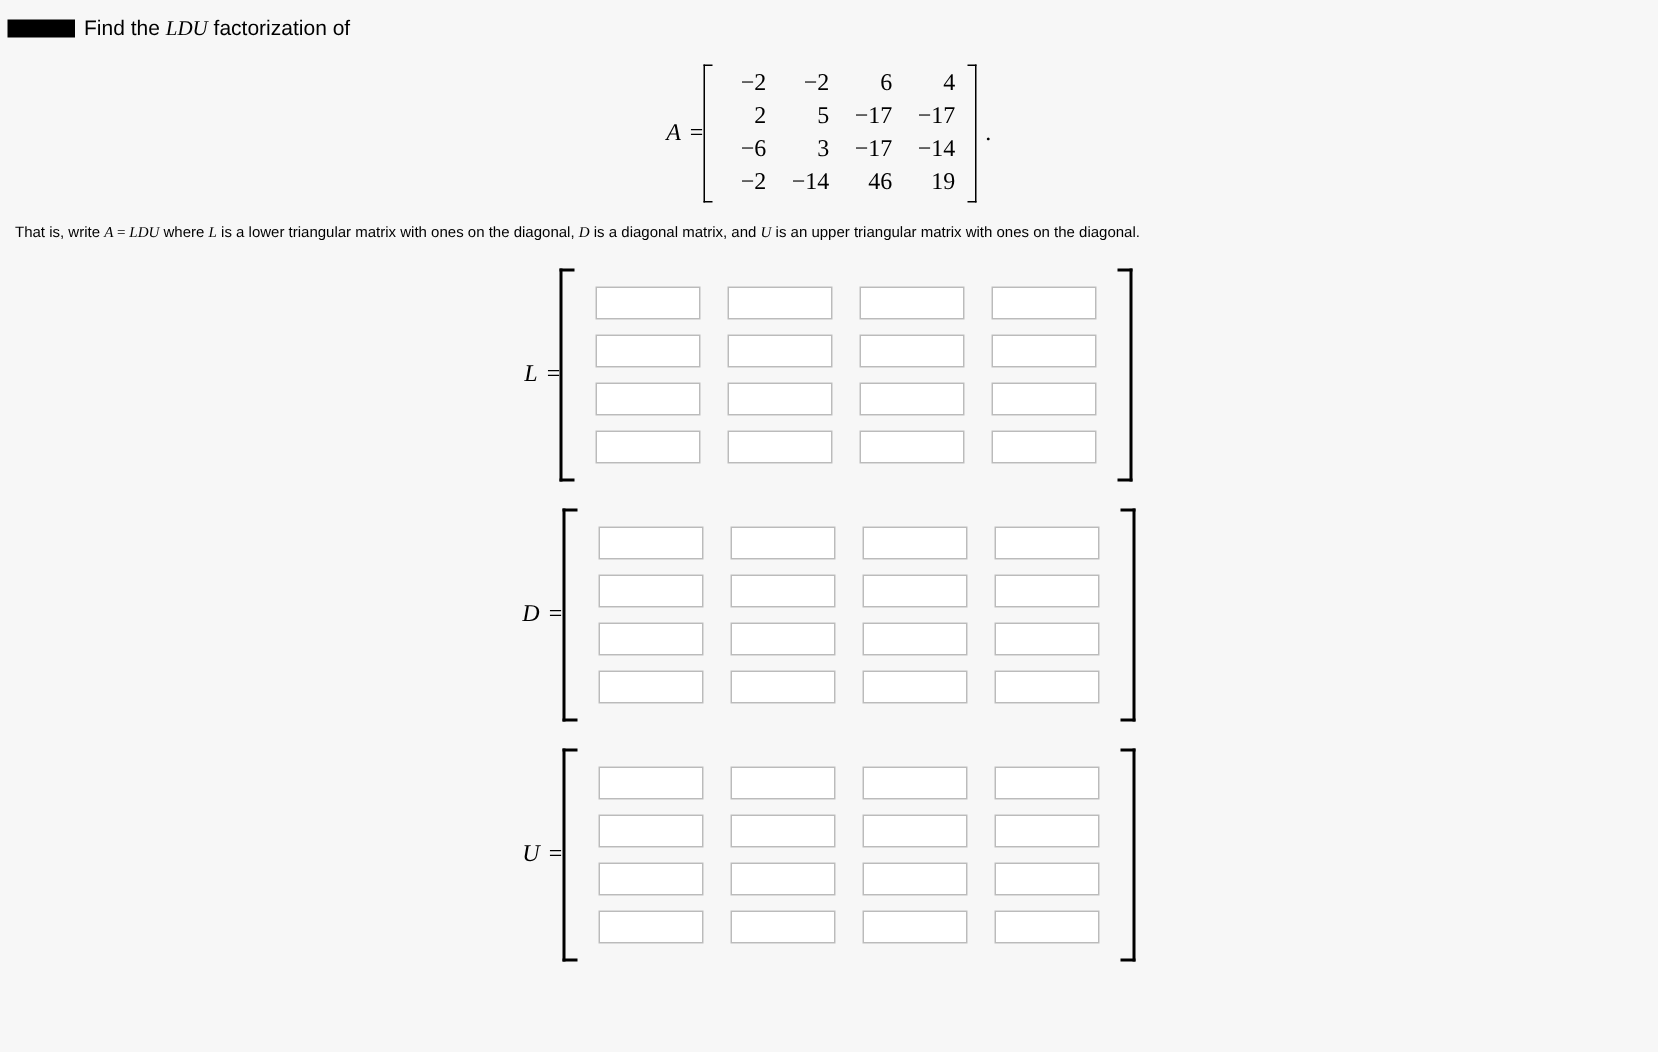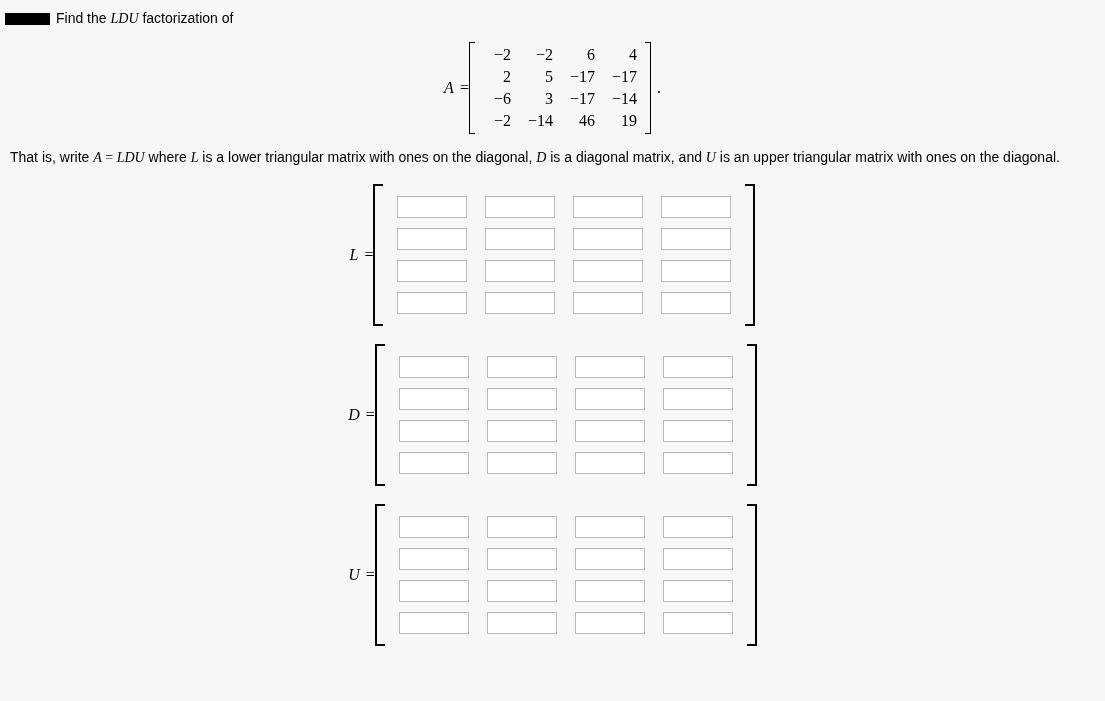--- a/index.html
+++ b/index.html
@@ -57,21 +57,21 @@
     gap: 4px 14px;
     padding: 4px 8px;
     align-items: center;
   }
   .mcells span {
     text-align: right;
     min-width: 28px;
     display: inline-block;
   }
   .desc {
-    font-size: 14px;
+    font-size: 10px;
     margin: 15px 0;
     padding: 0 5px;
   }
   .input-matrix-area {
     display: flex;
     justify-content: center;
     align-items: center;
     margin: 18px 0;
     font-family: 'Times New Roman', serif;
     font-size: 16px;

